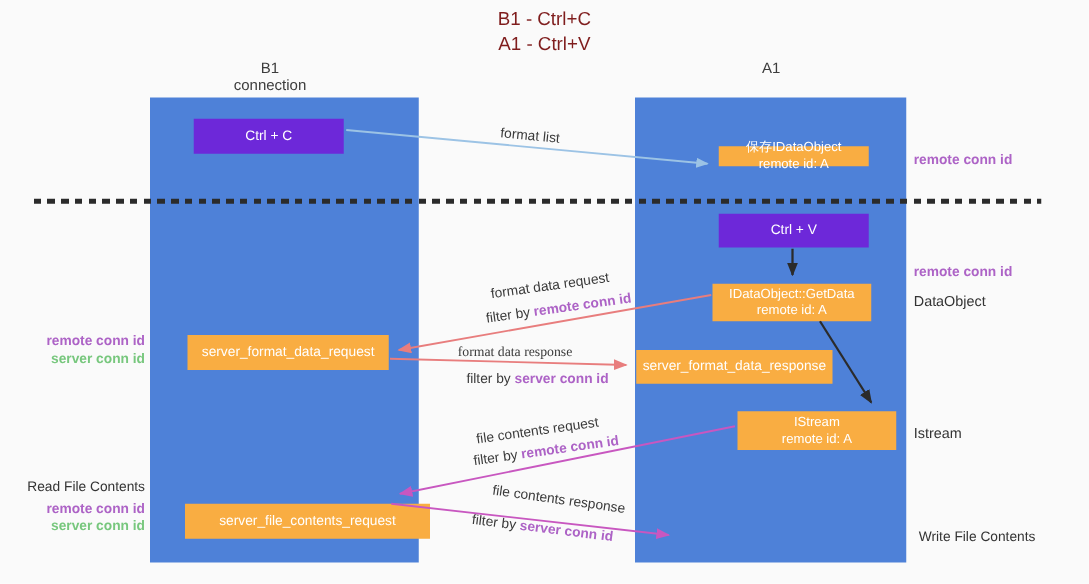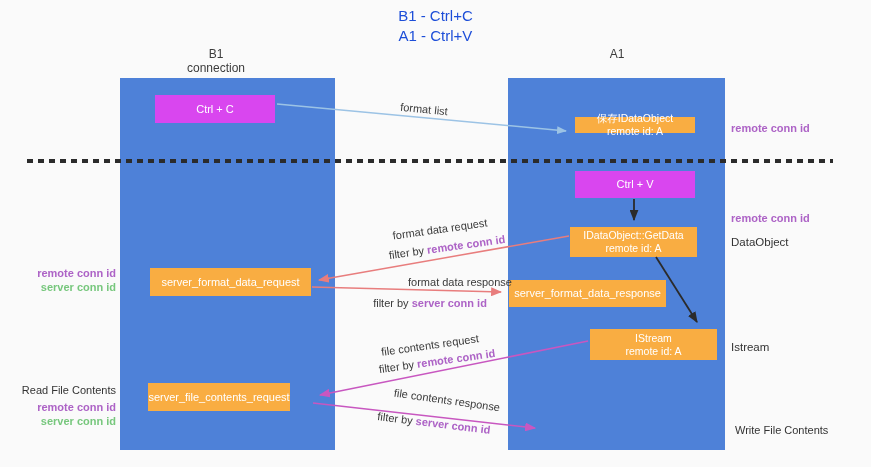--- a/index.html
+++ b/index.html
@@ -5,41 +5,41 @@
   html,body{margin:0;padding:0;}
   .canvas{
     position:relative;
     width:871px;height:467px;
     background:#fafafa;
     font-family:"Liberation Sans",sans-serif;
     overflow:hidden;
   }
   .title{
     position:absolute;left:0;top:6px;width:871px;
-    text-align:center;font-size:15px;color:#1d4ed8;line-height:20px;
+    text-align:center;font-size:15px;color:#7f1d1d;line-height:20px;
   }
   .col-header{
     position:absolute;top:47px;width:140px;
     text-align:center;font-size:12px;color:#3c3c3c;line-height:14px;
   }
   .lifeline{
     position:absolute;top:78px;height:372px;
     background:#4e81d8;
   }
   .lifeline.left{left:120px;width:215px;}
   .lifeline.right{left:508px;width:217px;}
   .dashed-line{
     position:absolute;left:27px;top:159px;width:806px;height:4px;
     background:repeating-linear-gradient(90deg,#2b2b2b 0 6px,transparent 6px 11px);
   }
   .node{
     position:absolute;display:flex;align-items:center;justify-content:center;
     text-align:center;color:#ffffff;line-height:13px;
   }
-  .node.green{background:#d946ef;font-size:11px;}
+  .node.green{background:#6d28d9;font-size:11px;}
   .node.orange{background:#f9ad42;font-size:11px;}
   .node.orange.two-line{font-size:10.5px;}
   .side-label{
     position:absolute;font-size:11px;white-space:nowrap;line-height:14px;
   }
   .side-label.black{color:#333333;font-weight:400;}
   .purple{color:#ad63c6;font-weight:700;}
   .green-id{color:#77c77d;font-weight:700;}
   .left-stack{position:absolute;left:18px;width:98px;text-align:right;font-size:11px;line-height:14px;}
   .flow-label{
@@ -101,21 +101,21 @@
     <span>server_format_data_request</span>
   </div>
 
   <div class="node orange two-line" style="left:590px;top:329px;width:127px;height:31px;">
     <span>
       <span style="display:block">IStream</span>
       <span style="display:block">remote id: A</span>
     </span>
   </div>
 
-  <div class="node orange" style="left:148px;top:383px;width:142px;height:28px;">
+  <div class="node orange" style="left:148px;top:403px;width:196px;height:28px;">
     <span>server_file_contents_request</span>
   </div>
 
 
   <div class="side-label purple" style="left:731px;top:121px;">remote conn id</div>
   <div class="side-label purple" style="left:731px;top:211px;">remote conn id</div>
   <div class="side-label black" style="left:731px;top:235px;font-size:11.5px;">DataObject</div>
   <div class="side-label black" style="left:731px;top:340px;font-size:11.5px;">Istream</div>
   <div class="side-label black" style="left:735px;top:423px;">Write File Contents</div>
 
@@ -130,21 +130,21 @@
   </div>
 
   <div class="flow-label" style="left:424px;top:109px;transform:translate(-50%,-50%) rotate(5.5deg);">format list</div>
 
   <div class="flow-label" style="left:440px;top:229px;transform:translate(-50%,-50%) rotate(-8deg);">format data request</div>
   <div class="flow-label" style="left:447px;top:247px;transform:translate(-50%,-50%) rotate(-8deg);">
     <span>filter by</span>
     <span class="purple">remote conn id</span>
   </div>
 
-  <div class="flow-label" style="left:460px;top:282px;transform:translate(-50%,-50%);">format data response</div>
+  <div class="flow-label" style="left:412px;top:282px;transform:translate(-50%,-50%);font-family:Liberation Serif, serif;">format data response</div>
   <div class="flow-label" style="left:430px;top:303px;transform:translate(-50%,-50%);">
     <span>filter by</span>
     <span class="purple">server conn id</span>
   </div>
 
   <div class="flow-label" style="left:430px;top:345px;transform:translate(-50%,-50%) rotate(-8deg);">file contents request</div>
   <div class="flow-label" style="left:437px;top:361px;transform:translate(-50%,-50%) rotate(-8deg);">
     <span>filter by</span>
     <span class="purple">remote conn id</span>
   </div>

